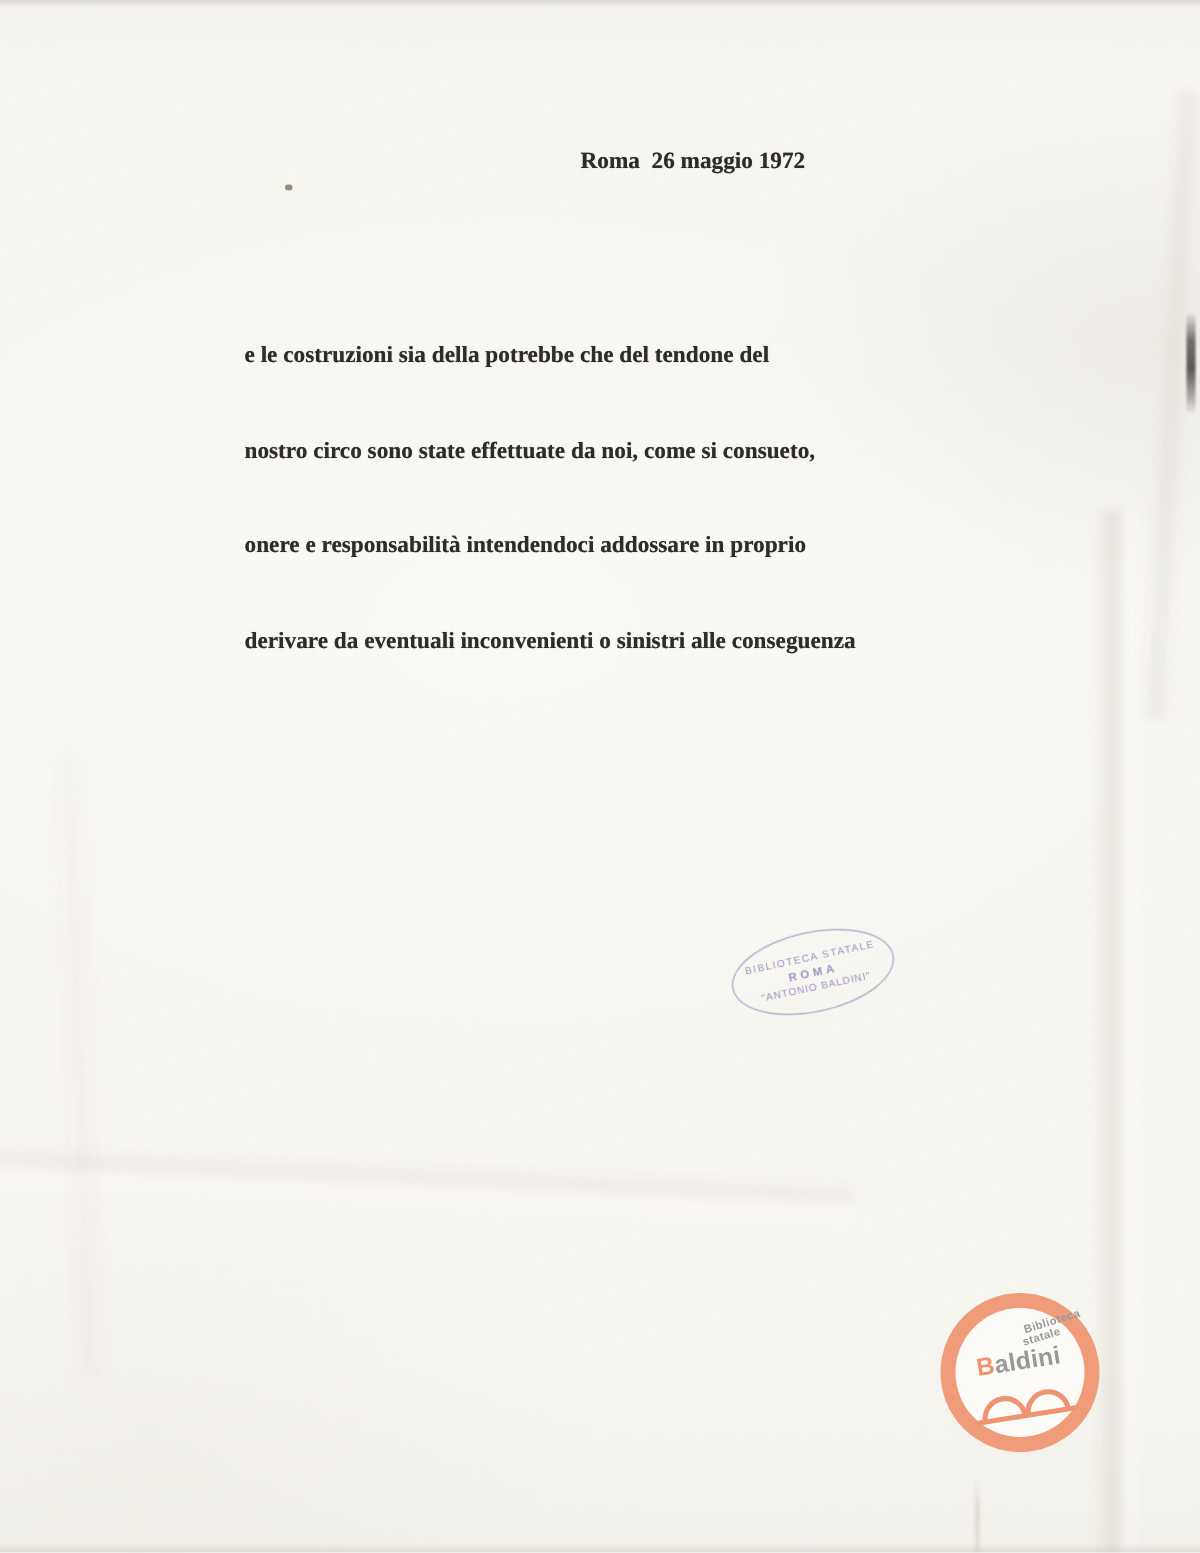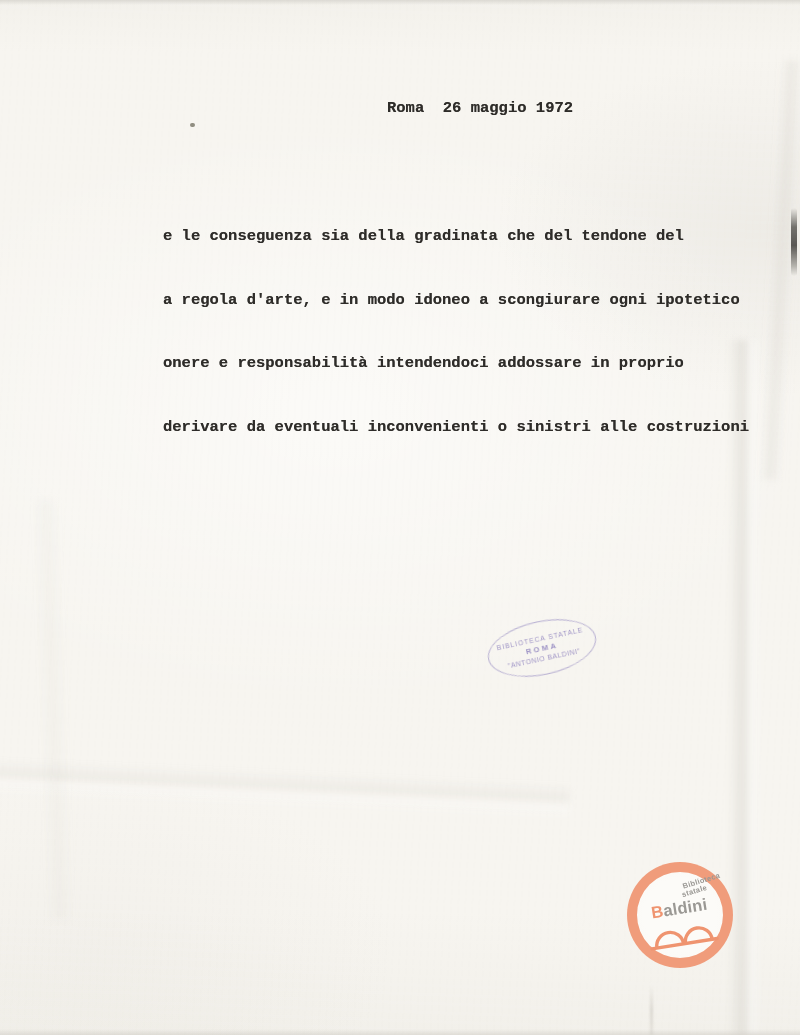--- a/index.html
+++ b/index.html
@@ -61,21 +61,21 @@
     position:absolute;left:791px;top:208px;width:6px;height:68px;
     background:linear-gradient(180deg, transparent, rgba(62,60,56,0.7) 28%, rgba(52,50,47,0.8) 55%, rgba(90,88,82,0.4) 85%, transparent);
     border-radius:3px;filter:blur(0.6px);
   }
   .paper-speck{
     position:absolute;left:190px;top:123px;width:5px;height:4px;
     background:#6e6c5d;border-radius:2px;opacity:.75;filter:blur(0.3px);
   }
   
   .typewriter{
-    font-family:Liberation Mono, monospace;
+    font-family:Liberation Serif, serif;
     font-weight:bold;color:#2e2c29;font-size:15.5px;
     text-shadow:0 0 0.5px rgba(46,44,41,0.65);
     white-space:pre;
   }
   .date-line{position:absolute;left:387px;top:98px;line-height:20px;}
   .letter-body{position:absolute;left:163px;top:187px;}
   .letter-line{height:27.5px;line-height:27.5px;}
   
   .stamp{
     position:absolute;left:487px;top:621px;width:110px;height:54px;
@@ -130,24 +130,24 @@
 <div class="crease crease-bottom-vert"></div>
 <div class="crease crease-left-soft"></div>
 <div class="edge-top"></div>
 <div class="edge-bottom"></div>
 <div class="edge-right-mark"></div>
 <div class="paper-speck"></div>
 
 <div class="typewriter date-line">Roma  26 maggio 1972</div>
 
 <div class="typewriter letter-body">
-  <div class="letter-line">e le conseguenza sia della gradinata che del tendone del</div>
-  <div class="letter-line">a regola d'arte, e in modo idoneo a scongiurare ogni ipotetico</div>
+  <div class="letter-line">e le costruzioni sia della potrebbe che del tendone del</div>
+  <div class="letter-line">nostro circo sono state effettuate da noi, come si consueto,</div>
   <div class="letter-line">onere e responsabilità intendendoci addossare in proprio</div>
-  <div class="letter-line">derivare da eventuali inconvenienti o sinistri alle costruzioni</div>
+  <div class="letter-line">derivare da eventuali inconvenienti o sinistri alle conseguenza</div>
 </div>
 
 <div class="stamp">
   <span class="s1">BIBLIOTECA STATALE</span>
   <span class="s2">ROMA</span>
   <span class="s3">"ANTONIO BALDINI"</span>
 </div>
 
 <div class="logo">
   <div class="logo-inner">

